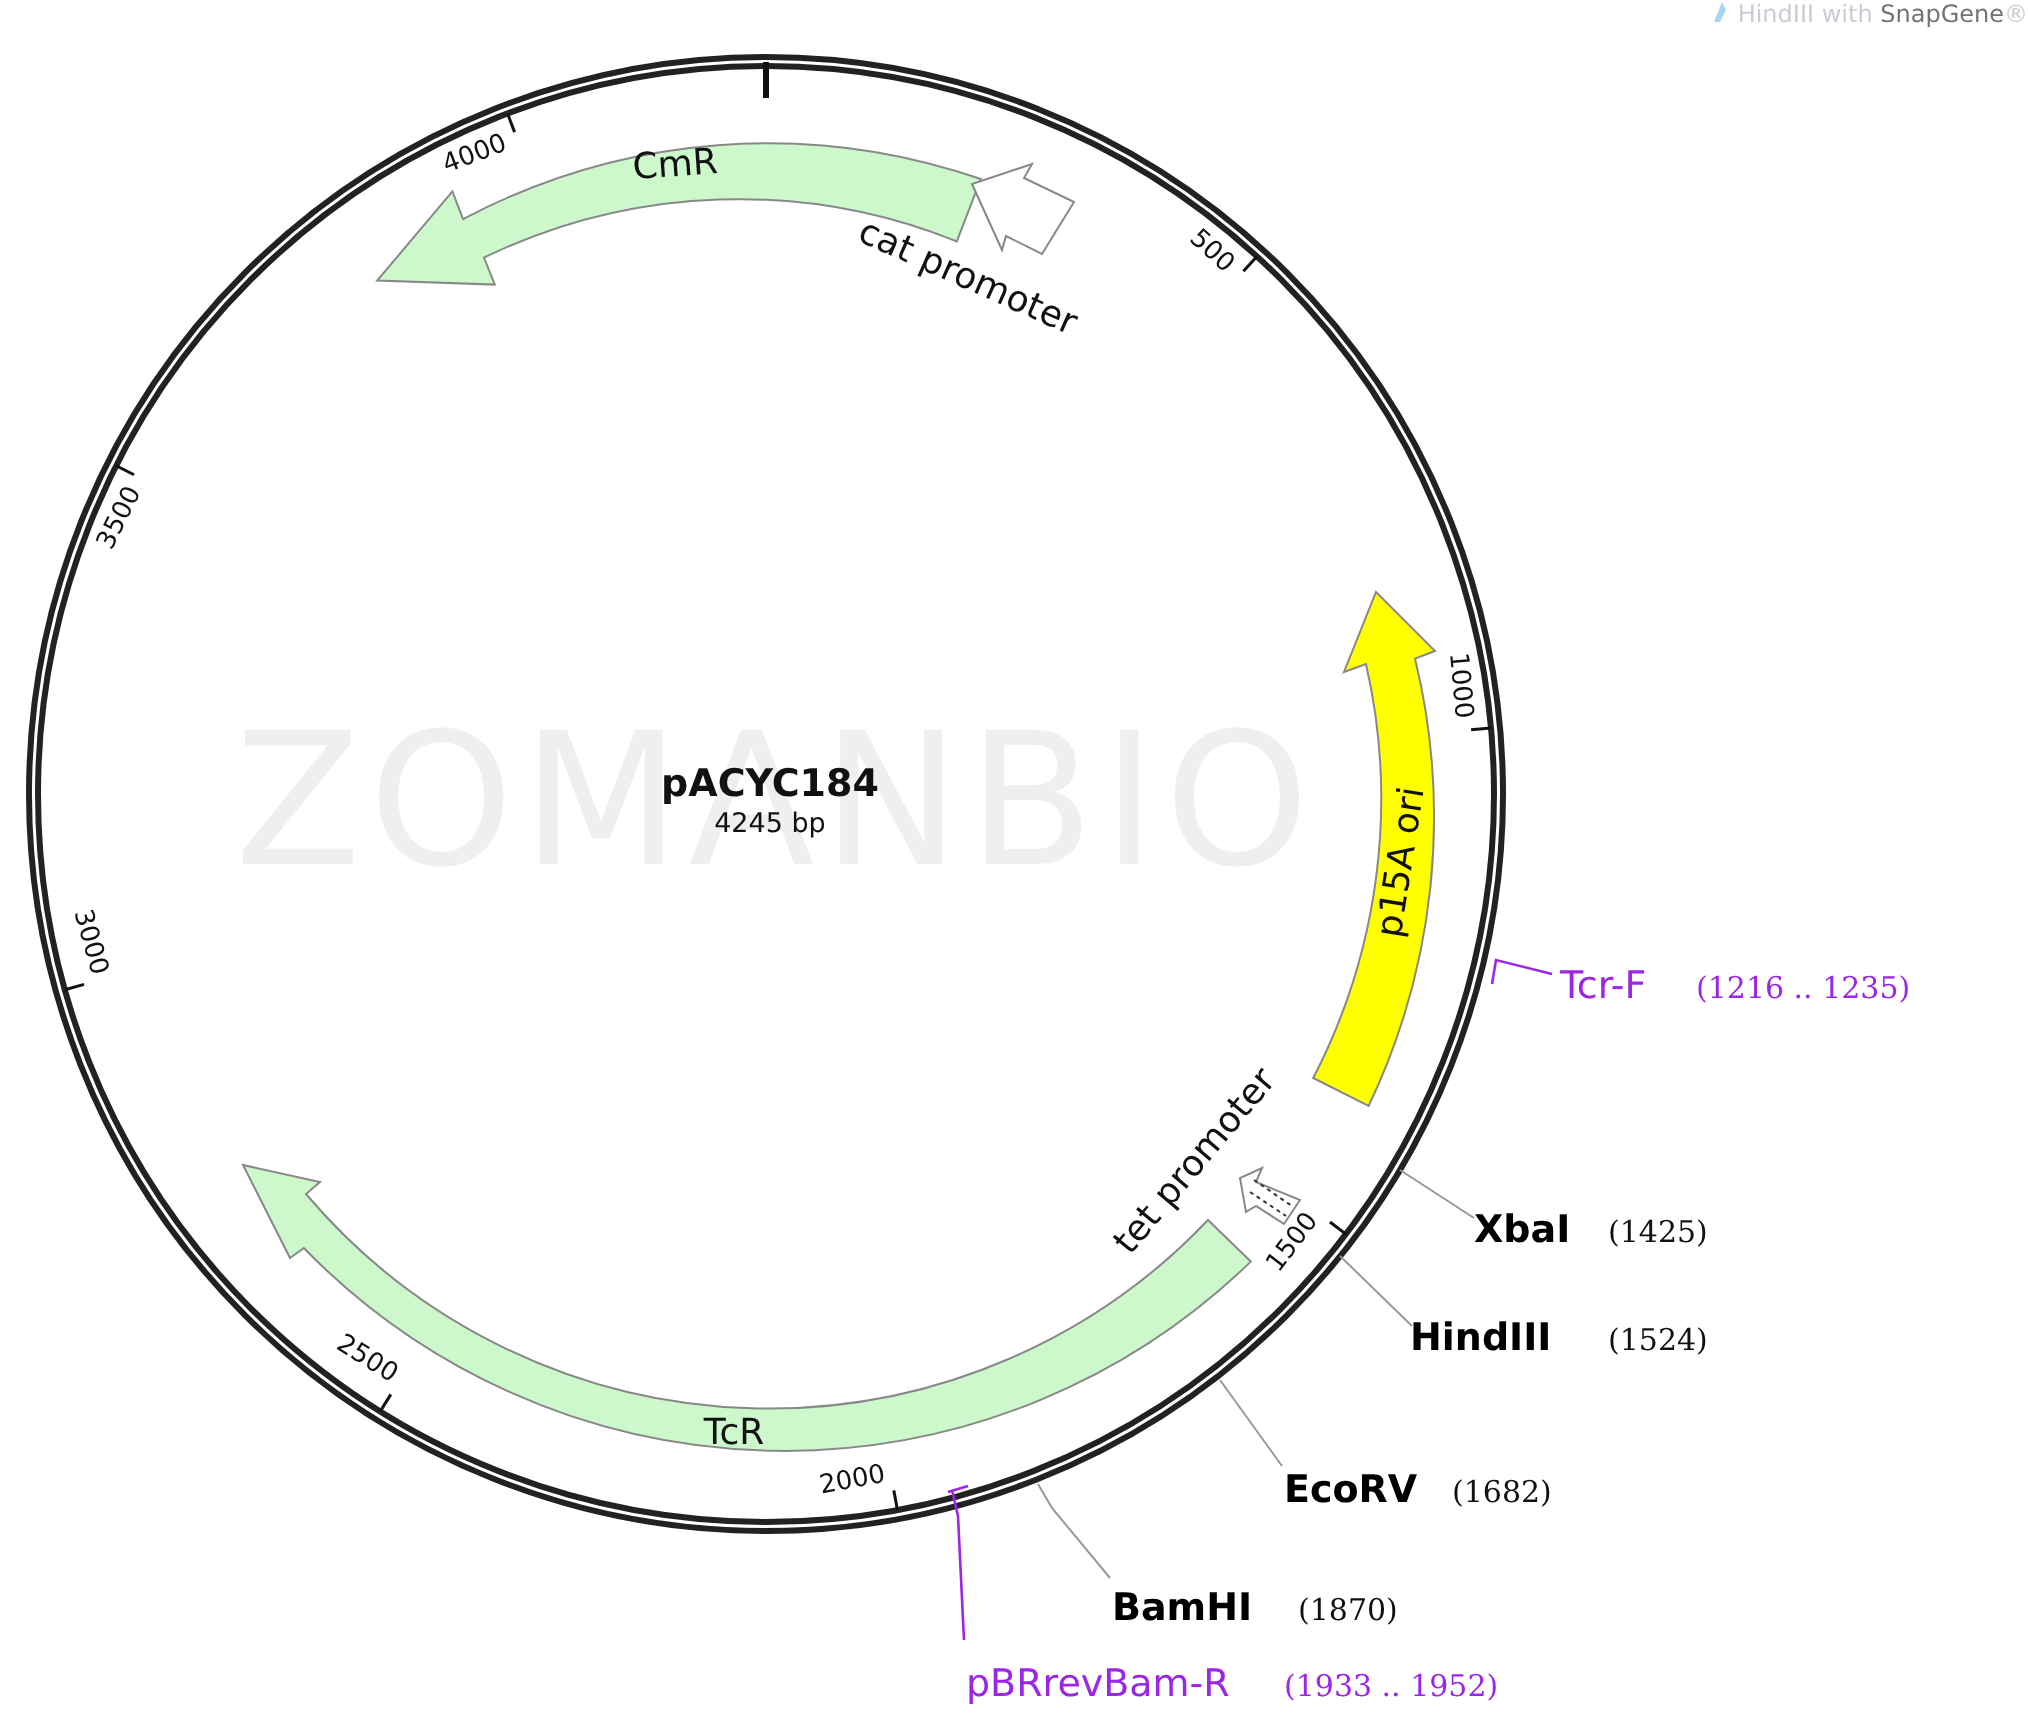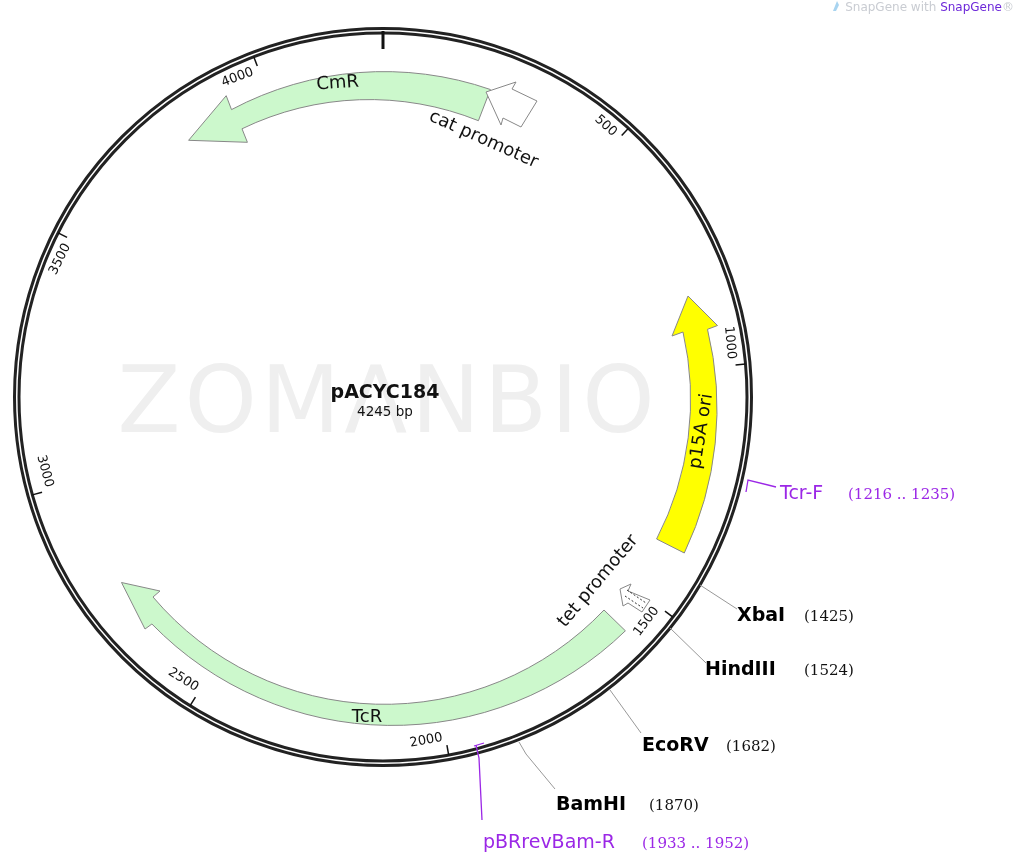--- a/index.html
+++ b/index.html
@@ -1,37 +1,37 @@
 <!DOCTYPE html>
 <html><head>
 <meta charset="utf-8">
 <style>
   html, body { margin: 0; padding: 0; background: #ffffff; }
   body { width: 1014px; height: 863px; position: relative; overflow: hidden; font-family: "DejaVu Sans", sans-serif; }
   #map { position: absolute; left: 0; top: 0; }
   .credit { position: absolute; right: 0; top: 0; font-family: "DejaVu Sans", sans-serif; font-size: 12px; color: #c9ccd2; white-space: nowrap; }
-  .credit .brand { color: #6d28d9; }
+  .credit .brand { color: #737373; }
   .credit .logo { display: inline-block; width: 10px; height: 12px; margin-right: 4px; vertical-align: -1px; }
   .watermark { font-family: "DejaVu Sans", sans-serif; font-size: 92px; fill: #efefef; letter-spacing: 4px; }
   .title { font-family: "DejaVu Sans", sans-serif; font-weight: bold; font-size: 19px; fill: #111; }
   .subtitle { font-family: "DejaVu Sans", sans-serif; font-size: 13.5px; fill: #111; }
   .tick-label { font-family: "DejaVu Sans", sans-serif; font-size: 13px; fill: #111; }
   .feat-label { font-family: "DejaVu Sans", sans-serif; font-size: 18px; fill: #111; }
   .site-name { font-family: "DejaVu Sans", sans-serif; font-weight: bold; font-size: 19px; fill: #000; }
   .site-pos { font-family: "DejaVu Serif", serif; font-size: 15px; fill: #111; }
   .primer-name { font-family: "DejaVu Sans", sans-serif; font-size: 19px; fill: #9b27e6; }
   .primer-pos { font-family: "DejaVu Serif", serif; font-size: 15px; fill: #9b27e6; }
 </style>
 </head>
 <body>
 
 <div class="credit">
   <svg class="logo" viewBox="0 0 10 12">
       <path d="M2 11 L6 1 L8 5 L5 11 Z" fill="#a8d4f0"></path>
-    </svg><span>SnapGene with </span><span class="brand">SnapGene</span><span>®</span>
+    </svg><span>HindIII with </span><span class="brand">SnapGene</span><span>®</span>
 </div>
 
 <svg id="map" width="1014" height="863" viewBox="0 0 1014 863" xmlns="http://www.w3.org/2000/svg">
 
   <text class="watermark" x="388" y="432" text-anchor="middle">ZOMANBIO</text>
 
   <g>
     <circle cx="383" cy="397" r="368.5" fill="none" stroke="#222" stroke-width="3"></circle>
     <circle cx="383" cy="397" r="364" fill="none" stroke="#222" stroke-width="3"></circle>
     <line x1="383" y1="31" x2="383" y2="49" stroke="#111" stroke-width="3"></line>

